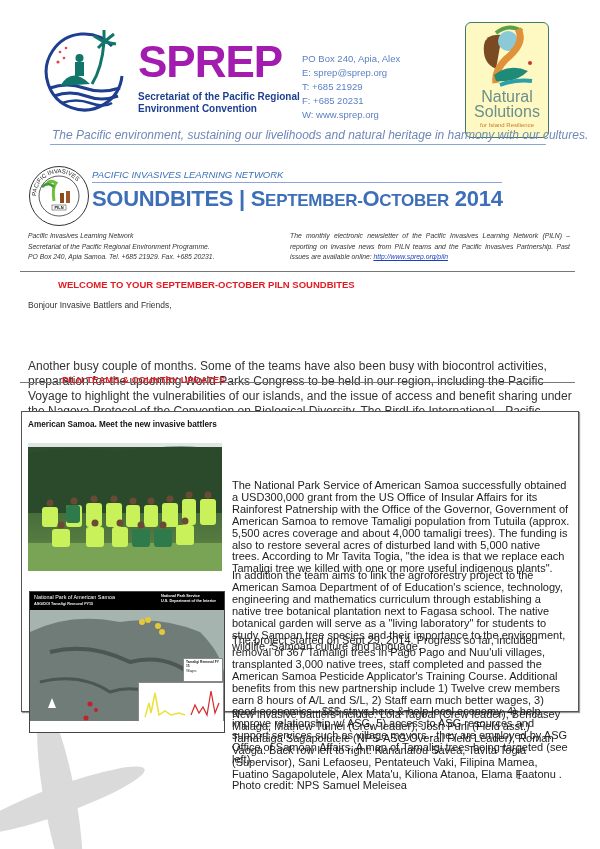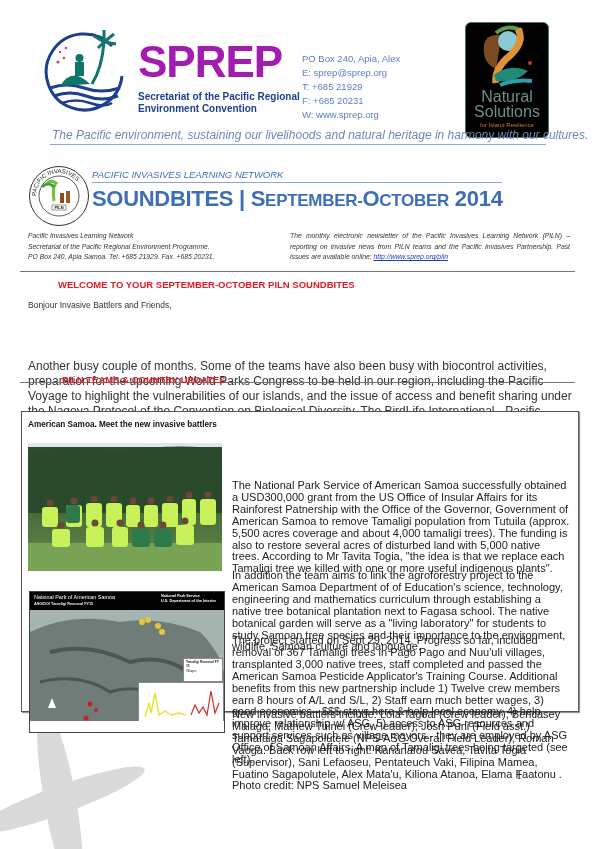--- a/index.html
+++ b/index.html
@@ -13,21 +13,21 @@
 
   
   .watermark { left: -40px; top: 700px; width: 200px; height: 200px; }
 
   
   .sprep-logo { left: 42px; top: 28px; width: 92px; height: 84px; }
   .sprep-word { left: 138px; top: 40px; font-size: 44px; font-weight: bold; color: #a21caf; letter-spacing: -1px; line-height: 1; }
   .sprep-sub { left: 138px; top: 91px; font-size: 10px; font-weight: bold; color: #1e3f8f; line-height: 12px; }
   .contact { left: 302px; top: 52px; font-size: 9.5px; color: #5b7fc4; line-height: 14px; }
   .contact div { white-space: nowrap; }
-  .ns-logo { left: 465px; top: 22px; width: 82px; height: 114px; border: 1.5px solid #3f7a6a; border-radius: 6px; background: #000000; overflow: hidden; }
+  .ns-logo { left: 465px; top: 22px; width: 82px; height: 114px; border: 1.5px solid #3f7a6a; border-radius: 6px; background: #fef9c3; overflow: hidden; }
   .ns-title1 { position: absolute; left: 0; right: 0; top: 66px; text-align: center; font-size: 16px; color: #6c8f8a; line-height: 15px; }
   .ns-title2 { position: absolute; left: 0; right: 0; top: 81px; text-align: center; font-size: 16px; color: #6c8f8a; line-height: 15px; }
   .ns-sub { position: absolute; left: 0; right: 0; top: 99px; text-align: center; font-size: 6px; color: #c9792c; }
   .tagline { left: 52px; top: 128px; font-size: 12px; font-style: italic; color: #6f88b8; }
   .hr-blue { left: 50px; top: 144px; width: 496px; height: 1px; background: #8aa6d6; }
 
   
   .piln-logo { left: 28px; top: 165px; width: 62px; height: 62px; }
   .piln-network { left: 92px; top: 169px; font-size: 9.5px; font-style: italic; color: #3d6fb8; }
   .hr-blue2 { left: 92px; top: 182px; width: 410px; height: 1px; background: #8aa6d6; }

